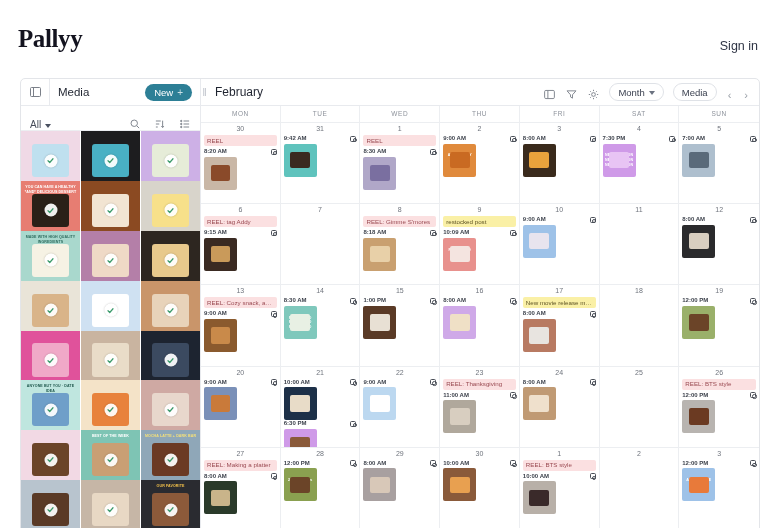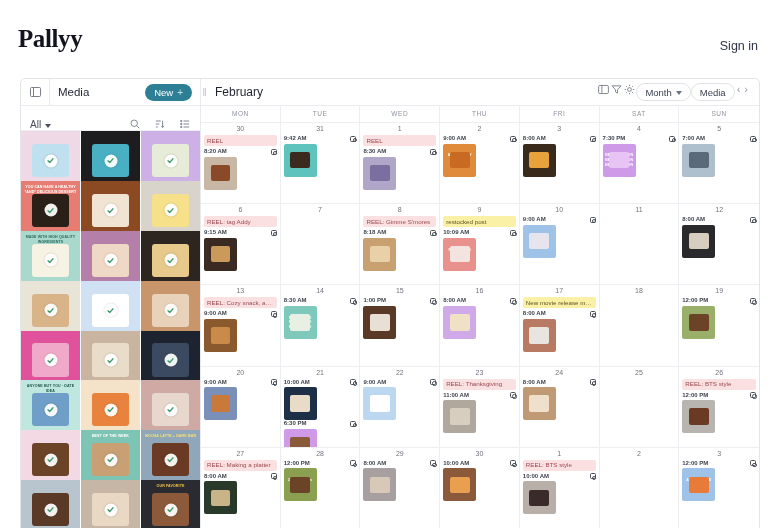--- a/index.html
+++ b/index.html
@@ -119,21 +119,21 @@
   }
   .newbtn .plus { opacity: .75; font-size: 10px; }
   .grip {
     width: 7px; height: 100%;
     display: flex; align-items: center; justify-content: center;
     color: #b9bec6; font-size: 10px; cursor: col-resize;
   }
   .month-title { font-size: 12px; color: #1f2430; padding-left: 7px; }
   .topbar-right {
     margin-left: auto;
-    display: flex; align-items: flex-start; 
+    display: flex; align-items: flex-end; gap: 9px;
     padding-right: 9px;
   }
   .tbicon { width: 13px; height: 13px; cursor: pointer; color: #81868f; }
   .pillbtn {
     border: 1px solid #dfe2e7;
     border-radius: 11px;
     font-size: 9.5px;
     color: #3c4251;
     padding: 2.5px 8px;
     display: flex; align-items: center; gap: 4px;

